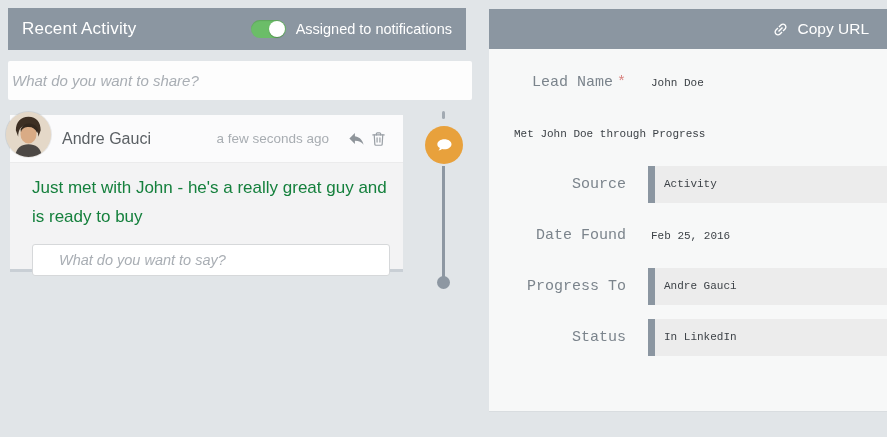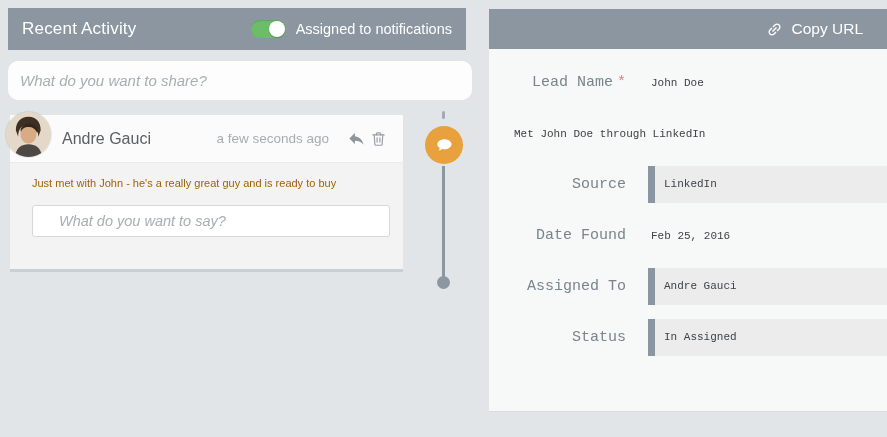--- a/index.html
+++ b/index.html
@@ -26,39 +26,39 @@
     box-shadow:inset 0 1px 1px rgba(0,0,0,.12);
   }
   .toggle .knob {
     position:absolute; right:1px; top:1px; width:16px; height:16px;
     border-radius:50%; background:#fff; box-shadow:0 1px 1px rgba(0,0,0,.25);
   }
   .toggle-label { font-size:14.5px; color:#fff; }
 
   .share-input {
     position:absolute; left:8px; top:61px; width:464px; height:39px;
-    border:none; outline:none; background:#fdfdfd; border-radius:10px;
-    padding:0 12px; font-size:15px; color:#555;
+    border:none; outline:none; background:#fdfdfd; border-radius:2px;
+    padding:0 4px; font-size:15px; color:#555;
     font-family:inherit;
   }
   input::placeholder { color:#a9aeb4; font-style:italic; opacity:1; }
 
   .card {
     position:absolute; left:10px; top:115px; width:393px; height:157px;
     background:#f3f3f4; border-bottom:3px solid #c9cfd5;
   }
   .card-head {
     height:48px; background:#fbfbfc; border-bottom:1px solid #ebebec;
     display:flex; align-items:center; padding:0 14px 0 52px;
   }
   .author { font-size:16px; color:#5b6064; }
   .time { margin-left:auto; font-size:13.5px; color:#a8adb2; margin-right:16px; }
   .icon-btn { background:none; border:none; cursor:pointer; display:flex; align-items:center; padding:2px; }
   .card-body { padding:11px 13px 0 22px; }
-  .message { font-size:11px; color:#a16207; line-height:1.68; max-width:362px; }
+  .message { font-size:17px; color:#15803d; line-height:1.68; max-width:362px; }
   .say-input {
     margin-top:13px; width:358px; height:32px;
     border:1px solid #d6d8da; border-radius:3px; background:#fff;
     padding:0 26px; font-size:14.5px; color:#555; outline:none;
     font-family:inherit;
   }
 
   .avatar {
     position:absolute; left:6px; top:112px; width:45px; height:45px;
     border-radius:50%; overflow:hidden;
@@ -77,21 +77,21 @@
   .tl-line { position:absolute; left:442px; top:166px; width:3px; height:112px; background:#8d97a2; }
   .tl-dot  { position:absolute; left:437px; top:276px; width:13px; height:13px; border-radius:50%; background:#8d97a2; }
 
   
   .panel {
     position:absolute; left:489px; top:9px; width:398px; height:403px;
     background:#f7f8f8; border-bottom:1px solid #d9dde0;
   }
   .panel-header {
     height:40px; background:#8b96a1;
-    display:flex; align-items:center; justify-content:flex-end; padding:0 24px;
+    display:flex; align-items:center; justify-content:flex-end; padding:0 18px;
   }
   .copy-url {
     display:flex; align-items:center; gap:9px;
     background:none; border:none; cursor:pointer;
     color:#fff; font-size:15.5px; font-family:inherit;
   }
   .meta-row {
     height:44px; display:flex; align-items:center; gap:10px;
     padding:0 14px; color:#7d868d; font-size:14px;
     border-bottom:1px solid #e5e7e8;
@@ -177,34 +177,34 @@
       </button>
     </header>
 
 
     <div class="form">
       <div class="frow">
         <span class="flabel"><span>Lead Name</span><span class="req">*</span></span>
         <span class="fvalue">John Doe</span>
       </div>
       <div class="frow">
-        <span class="fvalue">Met John Doe through LinkedIn</span>
+        <span class="fvalue">Met John Doe through Progress</span>
       </div>
       <div class="frow boxed">
         <span class="flabel">Source</span>
-        <span class="fvalue">LinkedIn</span>
+        <span class="fvalue">Activity</span>
       </div>
       <div class="frow">
         <span class="flabel">Date Found</span>
         <span class="fvalue">Feb 25, 2016</span>
       </div>
       <div class="frow boxed">
-        <span class="flabel">Assigned To</span>
+        <span class="flabel">Progress To</span>
         <span class="fvalue">Andre Gauci</span>
       </div>
       <div class="frow boxed">
         <span class="flabel">Status</span>
-        <span class="fvalue">In Assigned</span>
+        <span class="fvalue">In LinkedIn</span>
       </div>
     </div>
   </section>
 
 </div>
 
 </body></html>

